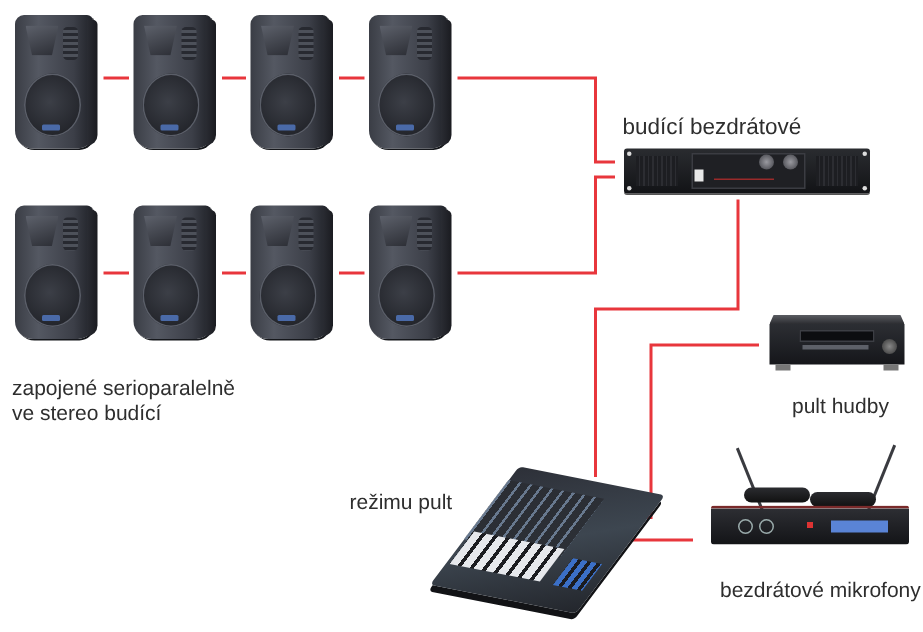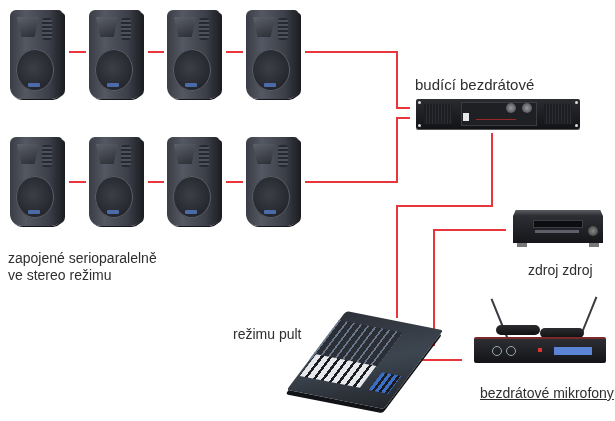--- a/index.html
+++ b/index.html
@@ -152,21 +152,21 @@
     <div class="body"></div>
     <div class="side"></div>
     <div class="horn"></div>
     <div class="port"></div>
     <div class="woofer"></div>
     <div class="logo"></div>
   </div>
 
 <div class="label" style="left:8px;top:250px;">
   <div>zapojené serioparalelně</div>
-  <div>ve stereo režimu</div>
+  <div>ve stereo budící</div>
 </div>
 
 <div class="label" style="left:415px;top:76px;font-size:15px;">budící bezdrátové</div>
 <div class="amp">
   <div class="grill" style="left:8px;"></div>
   <div class="grill" style="left:128px;"></div>
   <div class="panel"></div>
   <div class="knob" style="left:90px;"></div>
   <div class="knob" style="left:106px;"></div>
   <div class="switch"></div>
@@ -179,21 +179,21 @@
 
 <div class="receiver">
   <div class="top"></div>
   <div class="front"></div>
   <div class="display"></div>
   <div class="strip"></div>
   <div class="dial"></div>
   <div class="foot" style="left:4px;"></div>
   <div class="foot" style="left:76px;"></div>
 </div>
-<div class="label" style="left:528px;top:262px;">zdroj zdroj</div>
+<div class="label" style="left:528px;top:262px;">pult hudby</div>
 
 <div class="label" style="left:233px;top:326px;">režimu pult</div>
 <div class="mixer">
   <div class="deck"></div>
   <div class="channels"></div>
   <div class="faders"></div>
   <div class="blue"></div>
 </div>
 
 <div class="mic">
@@ -201,13 +201,13 @@
   <div class="ant" style="left:106px;top:-2px;transform:rotate(22deg);transform-origin:bottom;"></div>
   <div class="handset" style="left:26px;width:44px;"></div>
   <div class="handset" style="left:70px;width:44px;top:33px;"></div>
   <div class="box">
     <div class="jack" style="left:18px;"></div>
     <div class="jack" style="left:32px;"></div>
     <div class="led"></div>
     <div class="lcd"></div>
   </div>
 </div>
-<div class="label" style="left:480px;top:385px;text-decoration:underline;">bezdrátové mikrofony</div>
+<div class="label" style="left:480px;top:385px;">bezdrátové mikrofony</div>
 
 </body></html>

